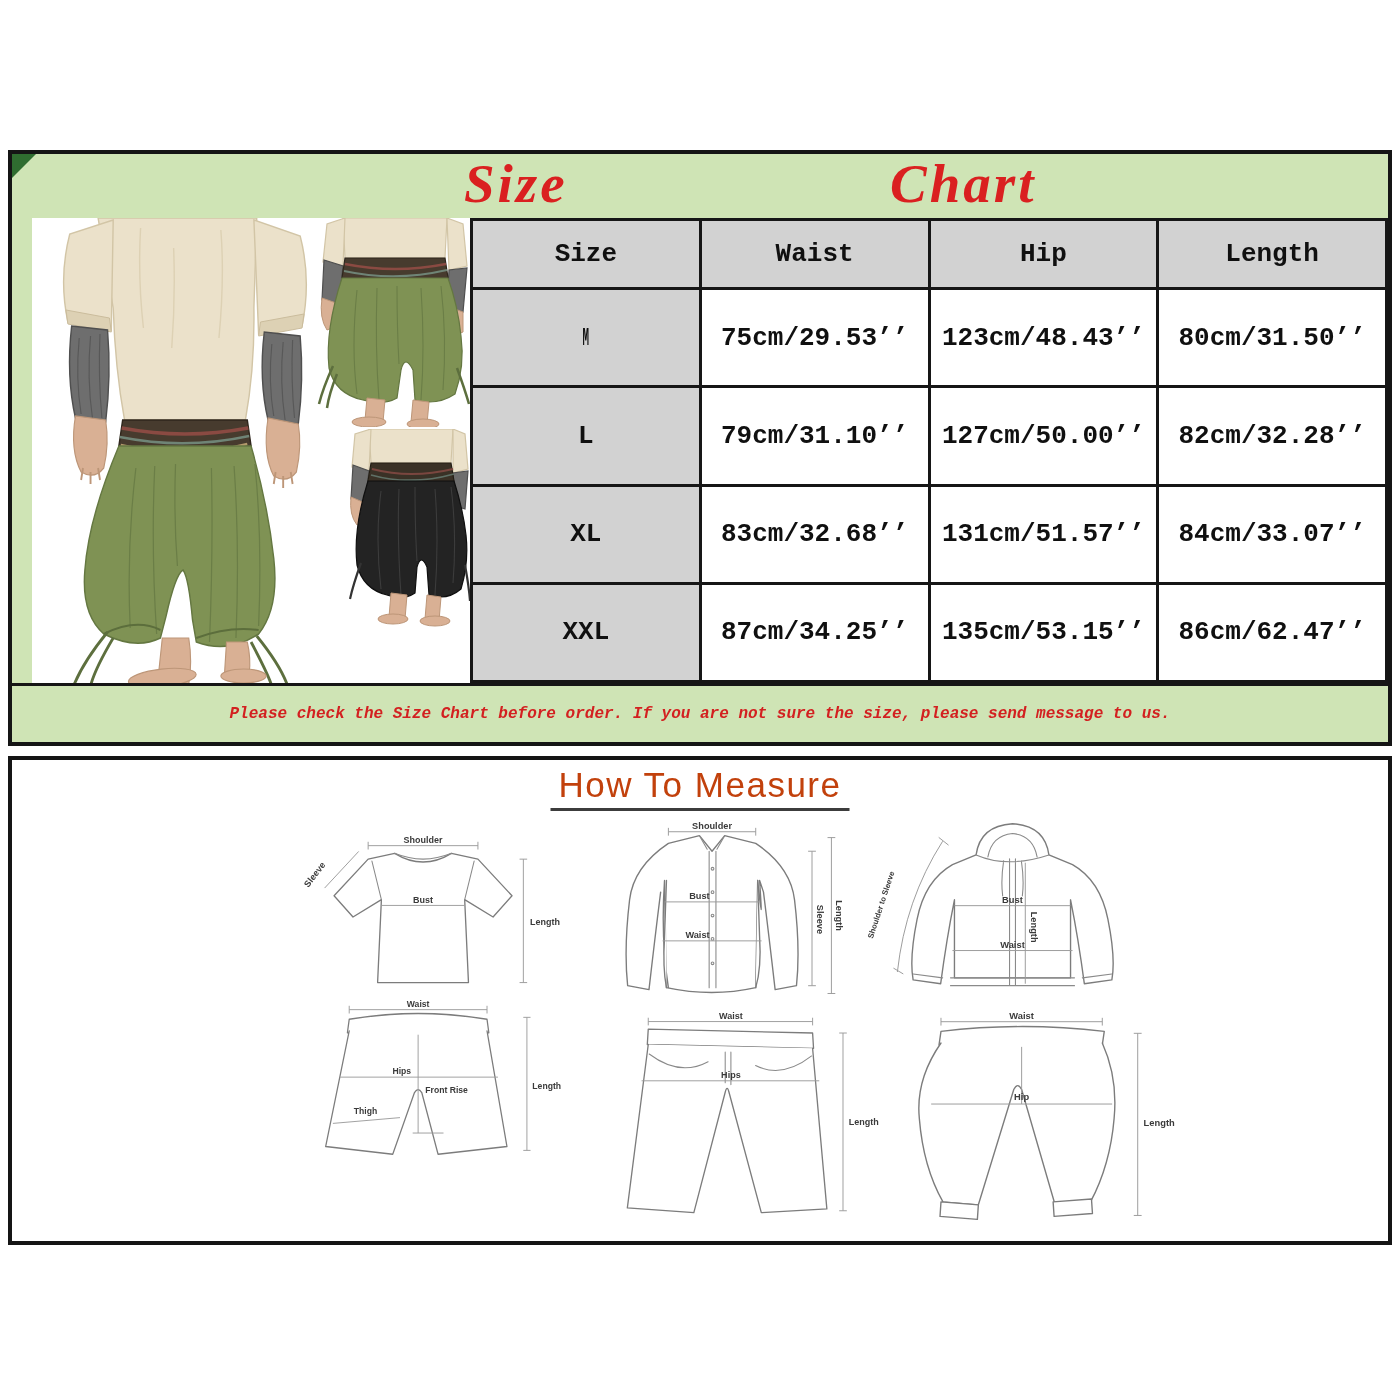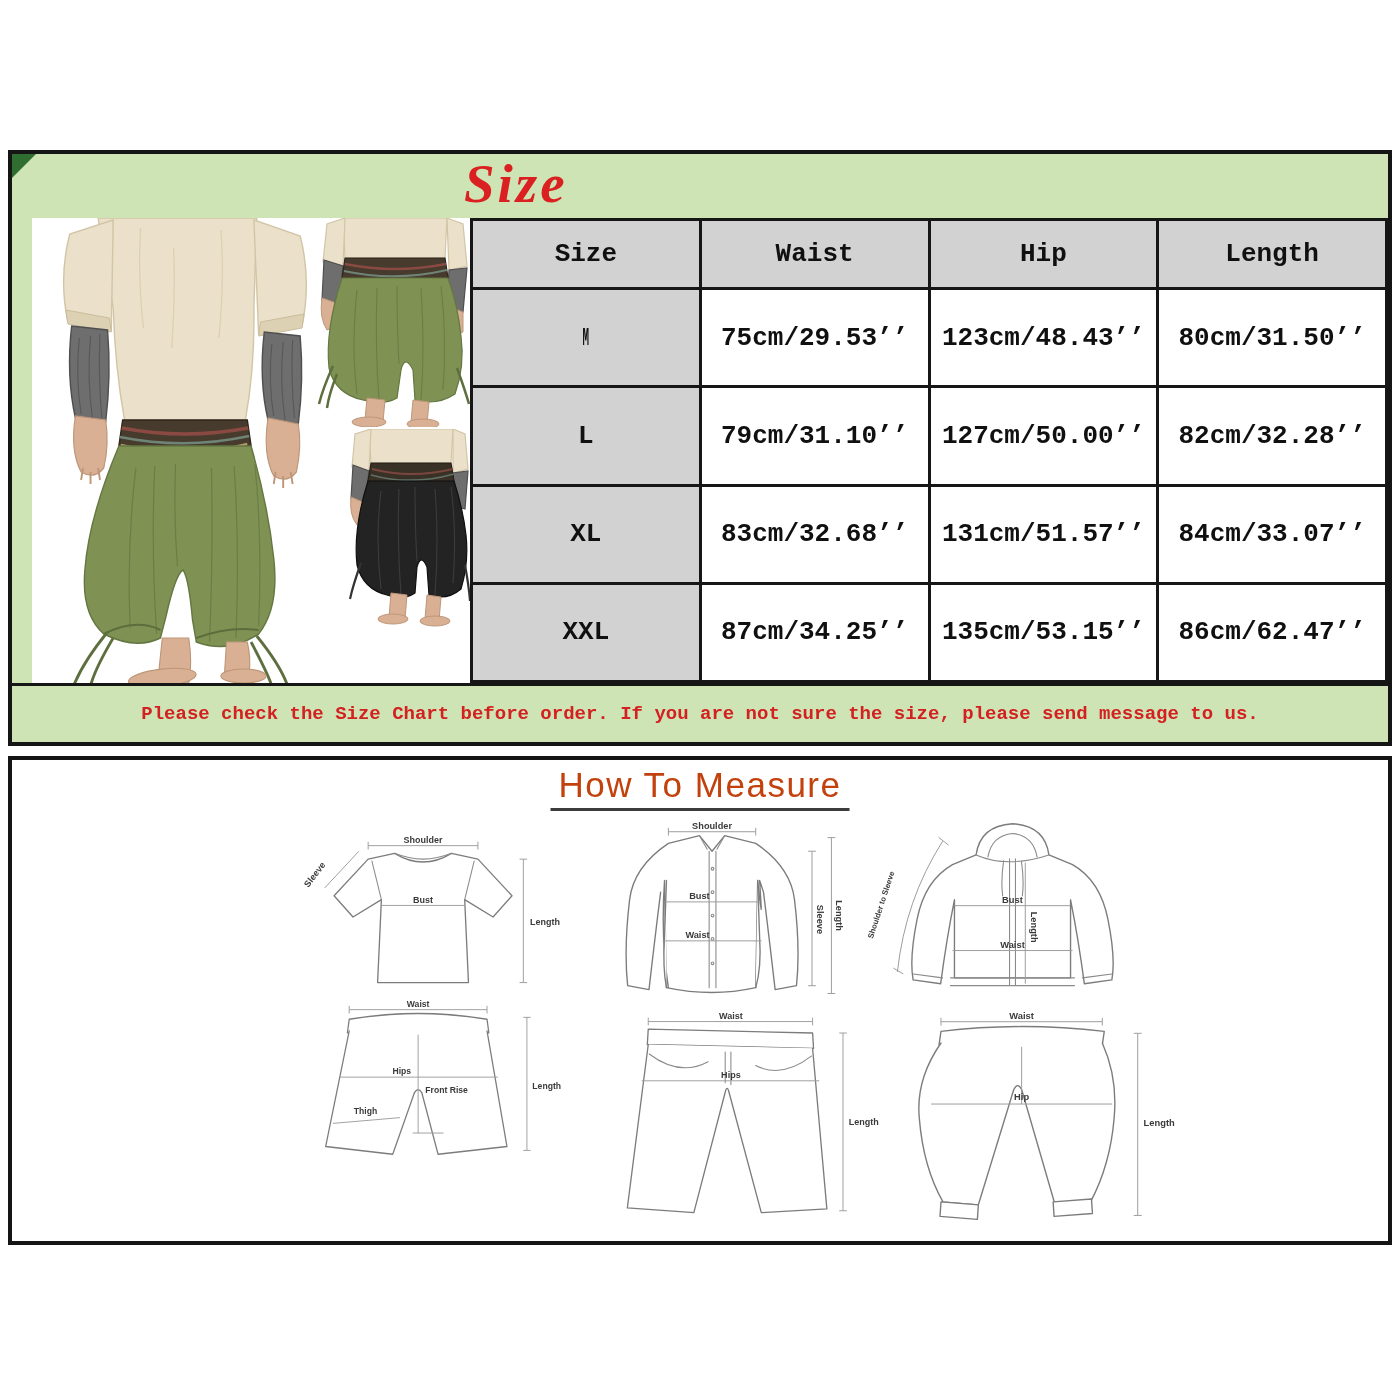--- a/index.html
+++ b/index.html
@@ -18,21 +18,21 @@
   .left-strip{position:absolute;left:0;top:0;width:20px;height:465px;background:#cfe4b5}
   .photos{position:absolute;left:20px;top:0;width:438px;height:465px;background:#fff}
   .photo{position:absolute}
   .size-table{position:absolute;left:458px;top:0;width:918px;height:465px;border-collapse:collapse;table-layout:fixed;font-family:"Liberation Mono",monospace;font-weight:bold}
   .size-table th,.size-table td{border:3px solid #161616;text-align:center;vertical-align:middle;font-size:26px;color:#101010}
   .size-table th{height:69px;background:#d2d2d2}
   .size-table td{height:65px;background:#fff}
   .size-table td.size-cell{background:#d2d2d2}
   .squish{display:inline-block;transform:scaleX(.42);transform-origin:center}
   .banner{position:relative;height:59px;background:#cfe4b5;border-top:3px solid #161616;display:flex;align-items:center;justify-content:center}
-  .banner span{font-family:"Liberation Mono",monospace;font-weight:bold;font-size:19px;color:#d32020;white-space:nowrap}
+  .banner span{font-family:"Liberation Mono",monospace;font-style:italic;font-weight:bold;font-size:16px;color:#d32020;white-space:nowrap}
 
   
   .bottom-box{position:absolute;left:8px;top:756px;width:1384px;height:489px;border:4px solid #151515;background:#fff}
   .h2m{position:absolute;top:5px;left:50%;transform:translateX(-50%);font-size:35px;letter-spacing:1.5px;color:#c2410c;border-bottom:3px solid #3c3c3c;padding:0 8px 3px;white-space:nowrap}
   .diag{position:absolute}
   .diag text{font-family:"Liberation Sans",sans-serif;font-size:9.5px;fill:#3a3a3a;font-weight:bold}
   .diag text.s8{font-size:8px}
   .garment{fill:#fff;stroke:#7c7c7c;stroke-width:1.4;stroke-linejoin:round;stroke-linecap:round}
   .detail{fill:none;stroke:#8a8a8a;stroke-width:1.1;stroke-linejoin:round;stroke-linecap:round}
   .mline{fill:none;stroke:#9b9b9b;stroke-width:1}
@@ -40,20 +40,21 @@
 </head>
 <body>
 
 <div class="page">
 
   <div class="top-box">
     <div class="corner-tri"></div>
 
     <div class="title-band">
       <span class="tw tw1">Size</span>
+      <span class="tw tw2">Chart</span>
     </div>
 
     <div class="content">
       <div class="left-strip"></div>
 
       <div class="photos">
         <svg class="photo" style="left:0;top:0" width="288" height="465" viewBox="0 0 305 465" preserveAspectRatio="none">
           <g>
             <path d="M70,0 L238,0 L235,90 Q236,150 226,202 L98,202 Q88,150 86,90 Z" fill="#ebe1ca" stroke="#d2c5a6" stroke-width="1.5"></path>
             <path d="M115,10 Q112,60 118,110 M200,12 Q204,60 198,120 M150,30 Q152,80 148,130" fill="none" stroke="#ddd1b4" stroke-width="1.5"></path>

